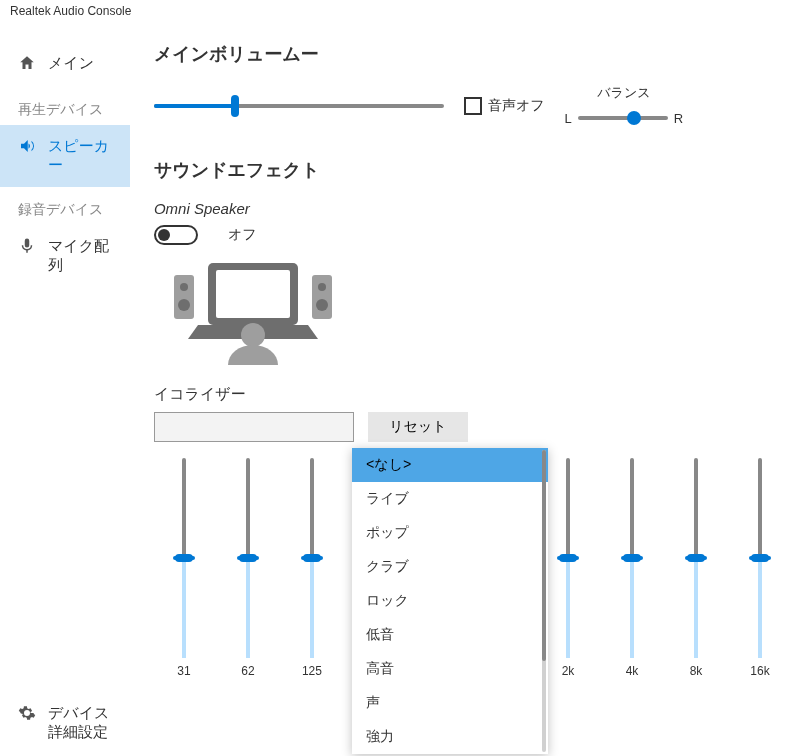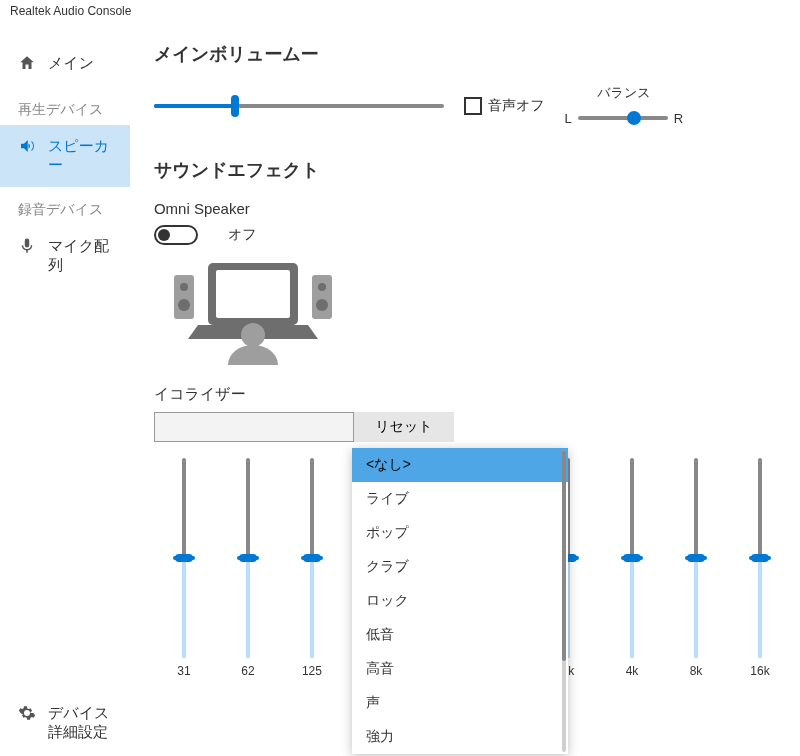--- a/index.html
+++ b/index.html
@@ -22,37 +22,37 @@
 .checkbox { width: 18px; height: 18px; border: 2px solid #333; background: #fff; }
 .balance-block { display: flex; flex-direction: column; align-items: center; gap: 6px; }
 .balance-label { font-size: 13px; }
 .balance-row { display: flex; align-items: center; gap: 6px; font-size: 13px; }
 .slider-balance { position: relative; width: 90px; height: 20px; }
 .toggle-row { display: flex; align-items: center; gap: 30px; margin: 8px 0 12px; }
 .toggle { width: 44px; height: 20px; border: 2px solid #333; border-radius: 12px; position: relative; background: #fff; }
 .toggle-knob { position: absolute; width: 12px; height: 12px; background: #333; border-radius: 50%; top: 2px; left: 2px; }
 .laptop-scene { width: 170px; height: 110px; margin: 4px 0 18px 14px; }
 .eq-title { font-size: 15px; margin-bottom: 8px; }
-.eq-row { display: flex; align-items: flex-start; }
+.eq-row { display: flex; align-items: flex-start; gap: 14px; }
 .preset-select { width: 200px; height: 30px; border: 1px solid #999; background: #f3f3f3; }
 .reset-btn { width: 100px; height: 30px; background: #e6e6e6; border: none; font-size: 14px; cursor: pointer; }
 .eq-sliders { display: flex; gap: 44px; margin-top: 16px; padding-left: 20px; }
 .eq-band { display: flex; flex-direction: column; align-items: center; }
 .eq-vert { position: relative; width: 20px; height: 200px; }
 .eq-vert-track { position: absolute; left: 50%; top: 0; bottom: 0; width: 4px; background: #888; transform: translateX(-50%); border-radius: 2px; }
 .eq-vert-tick { position: absolute; left: 50%; width: 22px; height: 4px; background: #0078d4; transform: translate(-50%, -50%); top: 50%; border-radius: 2px; }
 .eq-vert-thumb { position: absolute; left: 50%; width: 18px; height: 8px; background: #0078d4; border-radius: 4px; transform: translate(-50%, -50%); top: 50%; }
 .eq-vert-fill { position: absolute; left: 50%; bottom: 0; width: 4px; background: #b8dffd; transform: translateX(-50%); top: 50%; }
 .eq-band-label { font-size: 12px; margin-top: 6px; }
-.dropdown-popup { position: absolute; left: 222px; top: 426px; width: 216px; background: #fff; box-shadow: 0 2px 10px rgba(0,0,0,0.25); z-index: 10; }
+.dropdown-popup { position: absolute; left: 222px; top: 426px; width: 196px; background: #fff; box-shadow: 0 2px 10px rgba(0,0,0,0.25); z-index: 10; font-family: Liberation Mono, monospace; }
 .dropdown-item { padding: 8px 14px; font-size: 14px; cursor: pointer; }
 .dropdown-item.selected { background: #4ea6e6; color: #000; }
 .dropdown-scroll { position: absolute; right: 2px; top: 2px; bottom: 2px; width: 4px; background: #d0d0d0; border-radius: 2px; }
 .dropdown-scroll-thumb { position: absolute; top: 0; width: 100%; height: 70%; background: #888; border-radius: 2px; }
-.omni-label { font-size: 15px; margin-bottom: 6px; }
+.omni-label { font-size: 15px; margin-bottom: 6px; font-style: italic; }
 .icon-svg-fill { fill: #555; }
 </style>
 </head>
 <body>
 
 <div class="title-bar">Realtek Audio Console</div>
 
 <div class="app">
 
   <div class="sidebar">

